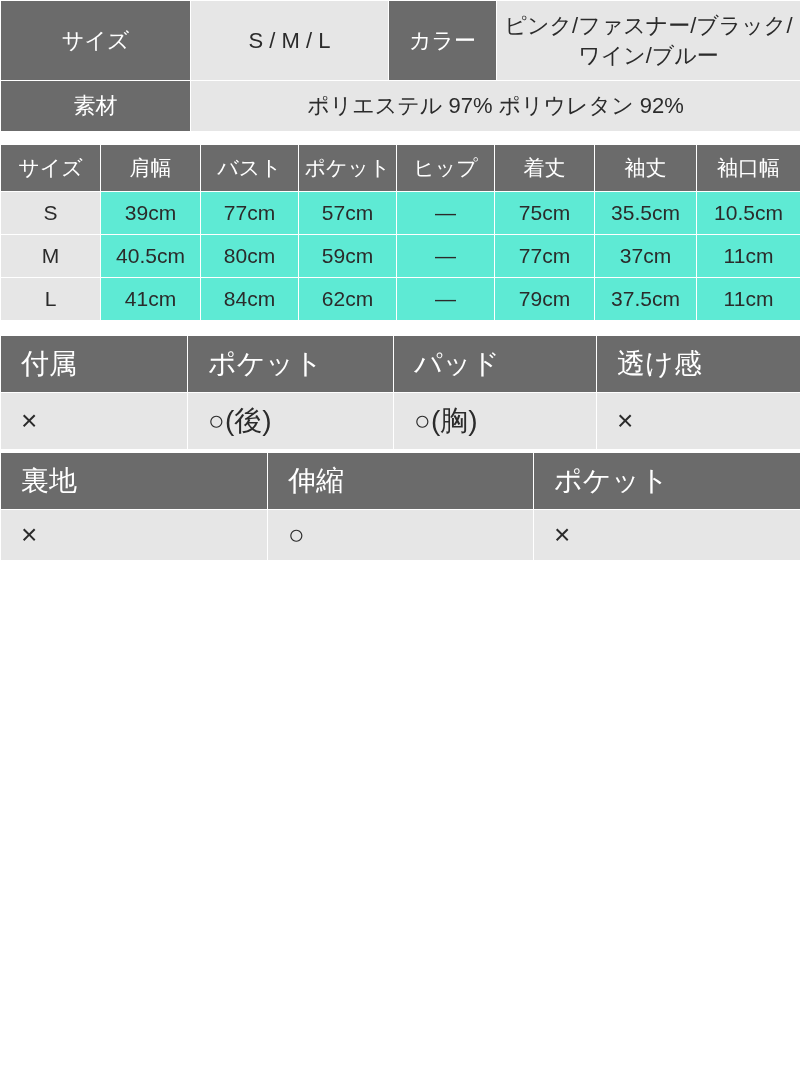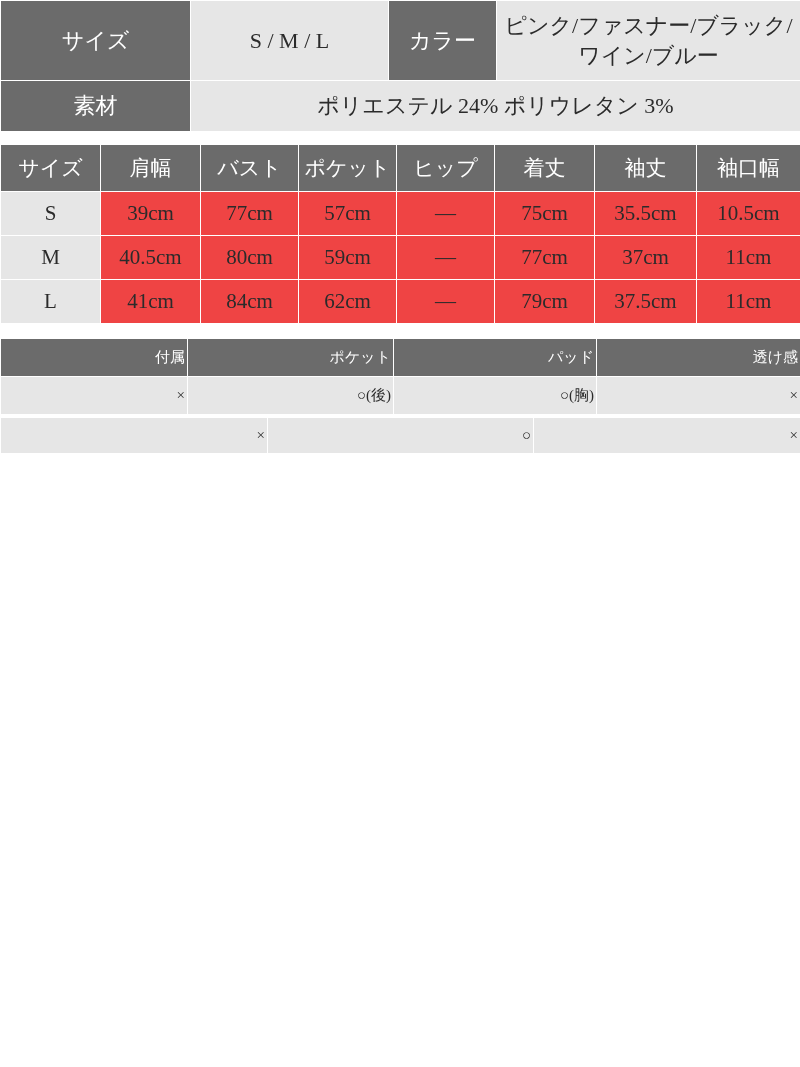--- a/index.html
+++ b/index.html
@@ -13,21 +13,20 @@
     font-family: "Liberation Sans", "DejaVu Sans", sans-serif;
     color: #222222;
     overflow: hidden;
   }
 
   .page {
     width: 695px;
     height: 1067px;
     position: relative;
     background: #ffffff;
-    font-family: Liberation Serif, serif;
   }
 
   table {
     border-collapse: collapse;
     table-layout: fixed;
     width: 800px;
   }
 
   
   .tbl-spec td {
@@ -58,38 +57,38 @@
     vertical-align: middle;
     font-size: 21px;
     font-weight: normal;
     padding: 9px 2px;
   }
   .tbl-size th {
     background: #6b6b6b;
     color: #ffffff;
   }
   .tbl-size td {
-    background: #ef4444;
+    background: #5eead4;
     color: #2b2b2b;
   }
   .tbl-size td.rowhd {
     background: #e6e6e6;
     color: #2b2b2b;
   }
 
   
   .tbl-attr {
     margin-top: 14px;
   }
   .tbl-attr td {
     border: 1px solid #ffffff;
-    text-align: right;
+    text-align: left;
     vertical-align: middle;
-    font-size: 15px;
-    padding: 9px 2px;
+    font-size: 28px;
+    padding: 9px 20px;
   }
   .tbl-attr td.hd {
     background: #6b6b6b;
     color: #ffffff;
   }
   .tbl-attr td.val {
     background: #e6e6e6;
     color: #2b2b2b;
   }
 
@@ -115,21 +114,21 @@
         <td class="hd">サイズ</td>
         <td class="val">S / M / L</td>
         <td class="hd">カラー</td>
         <td class="val">
           <span>ピンク/ファスナー/ブラック/</span><br>
           <span>ワイン/ブルー</span>
         </td>
       </tr>
       <tr>
         <td class="hd">素材</td>
-        <td class="val" colspan="3">ポリエステル 24% ポリウレタン 3%</td>
+        <td class="val" colspan="3">ポリエステル 97% ポリウレタン 92%</td>
       </tr>
     </tbody>
   </table>
 
   <table class="tbl-size">
     <colgroup>
       <col style="width:100px">
       <col style="width:100px">
       <col style="width:98px">
       <col style="width:98px">
@@ -208,20 +207,25 @@
   </table>
 
   <table class="tbl-attr" style="margin-top:2px">
     <colgroup>
       <col style="width:267px">
       <col style="width:266px">
       <col style="width:267px">
     </colgroup>
     <tbody>
       <tr>
+        <td class="hd">裏地</td>
+        <td class="hd">伸縮</td>
+        <td class="hd">ポケット</td>
+      </tr>
+      <tr>
         <td class="val">×</td>
         <td class="val">○</td>
         <td class="val">×</td>
       </tr>
     </tbody>
   </table>
 
   <div class="spacer-bottom"></div>
 
 </div>

